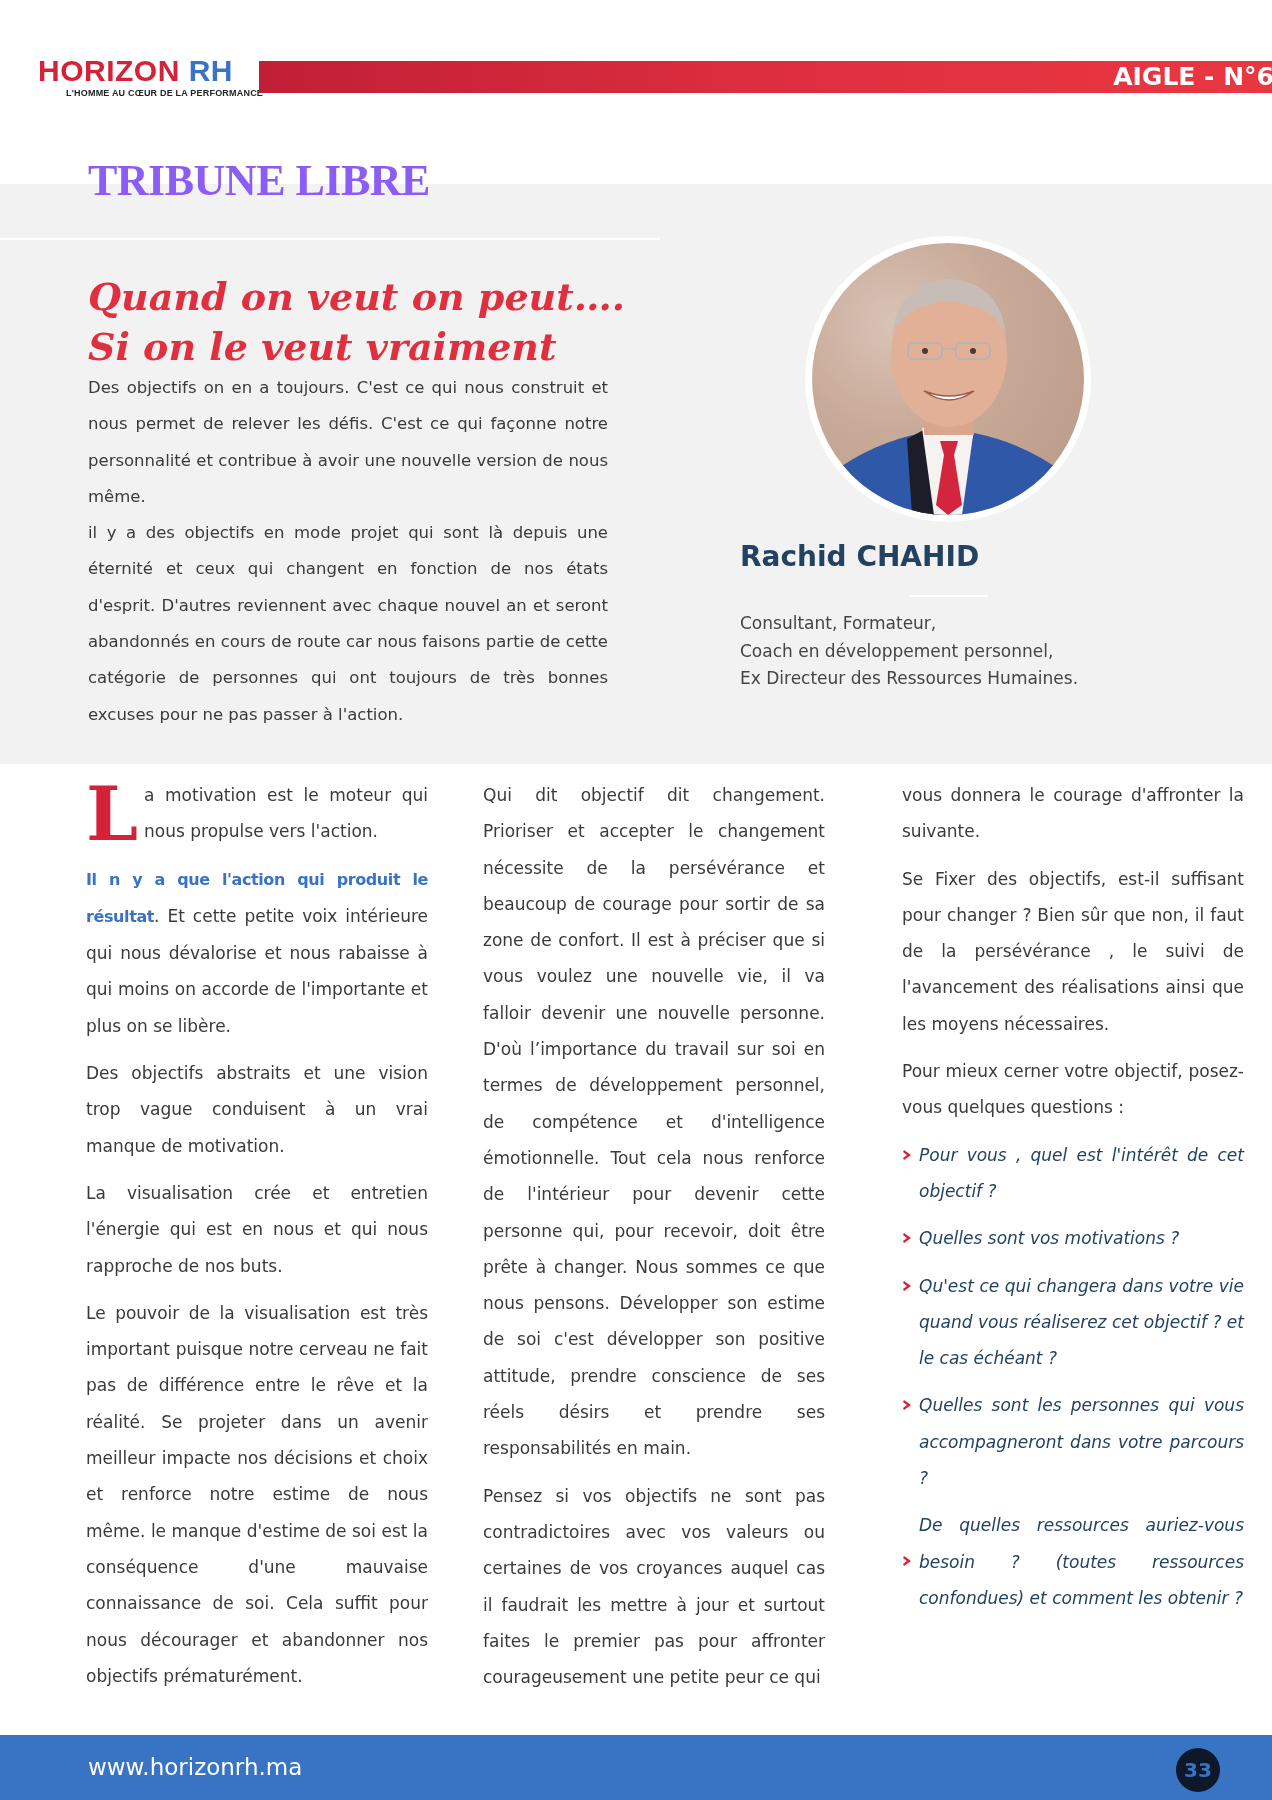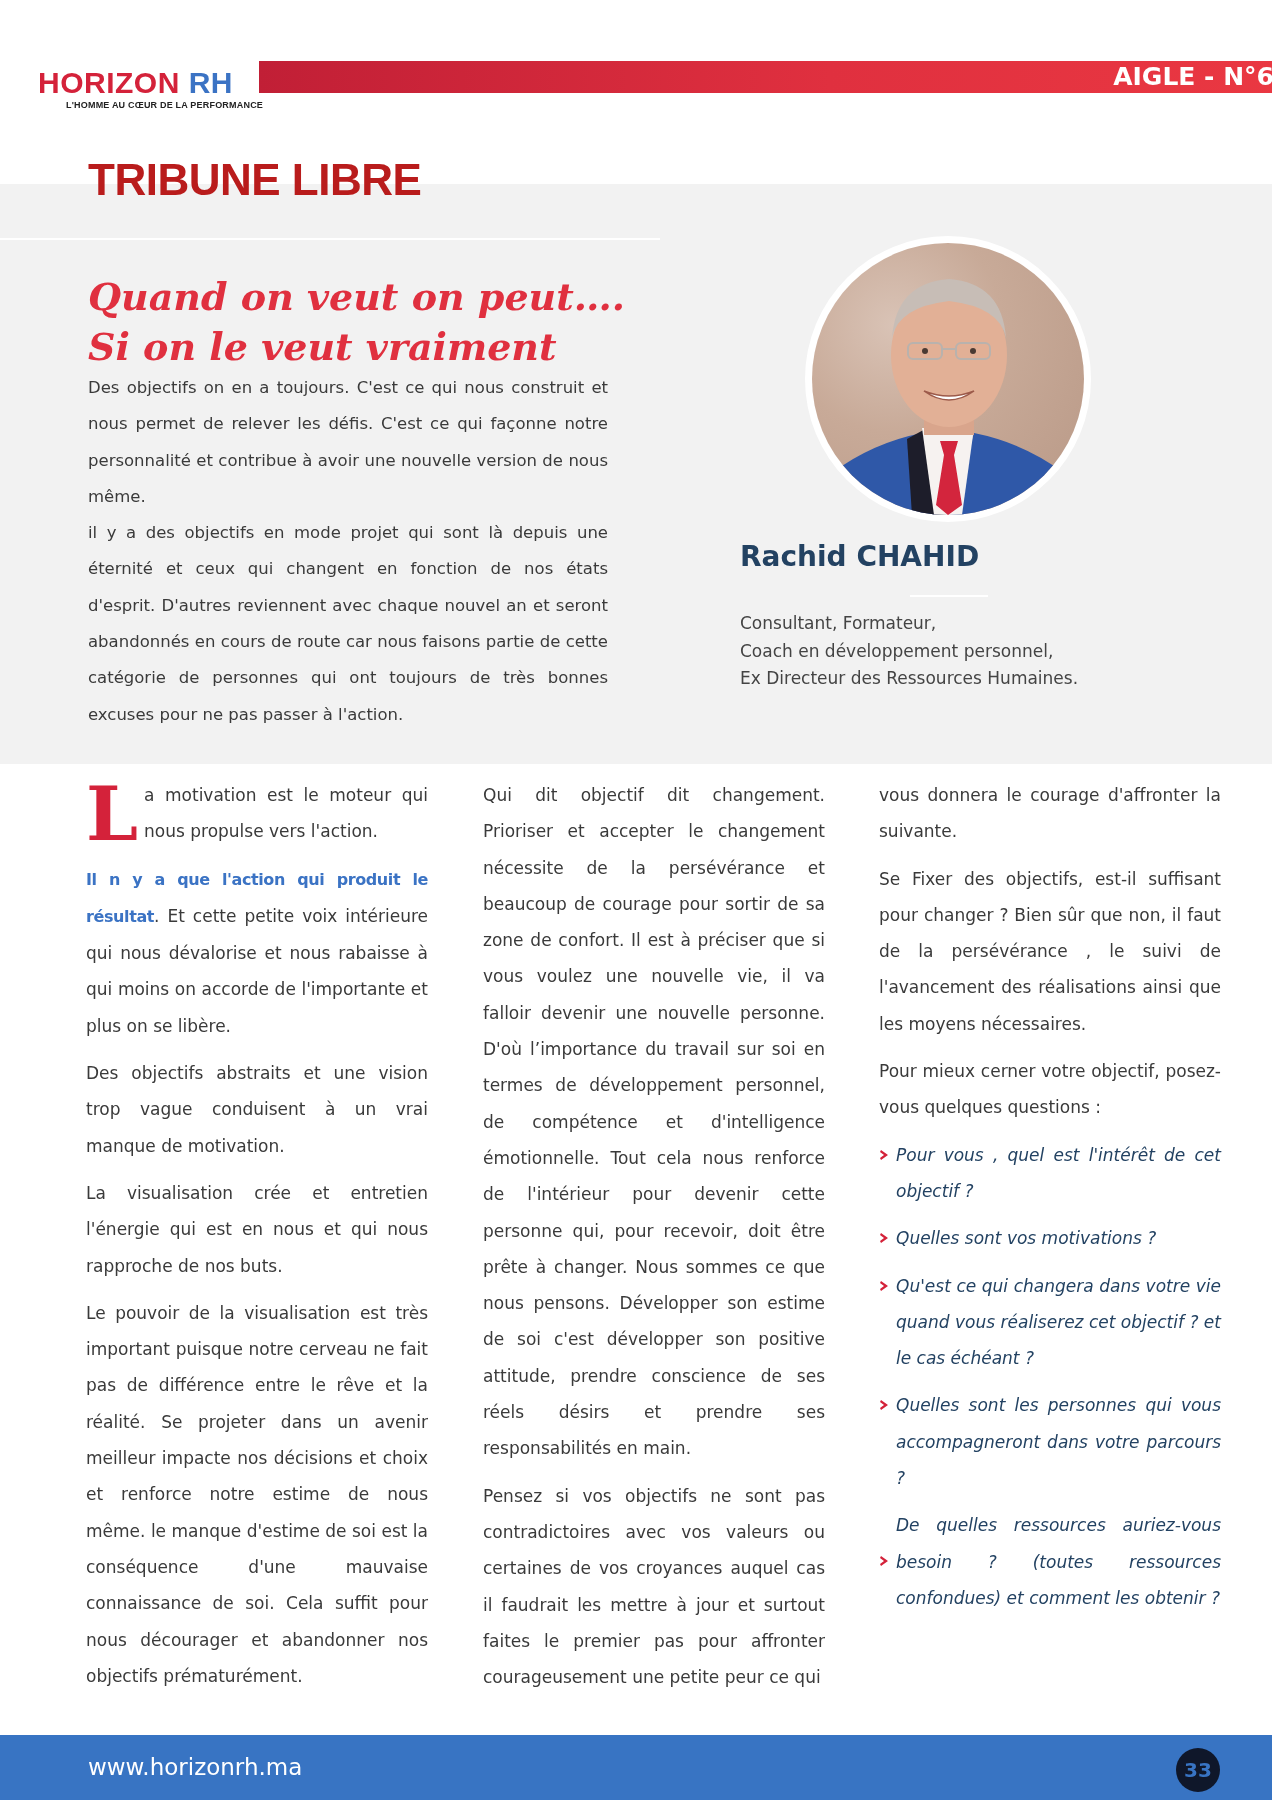--- a/index.html
+++ b/index.html
@@ -1,33 +1,33 @@
 <!DOCTYPE html>
 <html><head>
 <meta charset="utf-8">
 <style>
   * { box-sizing: border-box; margin: 0; padding: 0; }
   html, body { width: 1272px; height: 1800px; background: #ffffff; overflow: hidden; }
   body { position: relative; font-family: "DejaVu Sans", sans-serif; color: #3a3a3a; }
 
   
-  .logo { position: absolute; left: 38px; top: 56px; margin-top: 12px; }
+  .logo { position: absolute; left: 38px; top: 56px; }
   .logo-main { font-family: "Liberation Sans", sans-serif; font-weight: bold; font-size: 30px; letter-spacing: 0.5px; line-height: 30px; }
   .logo-main .red { color: #d4223a; }
   .logo-main .blue { color: #3b73c4; }
   .logo-tag { font-family: "Liberation Sans", sans-serif; font-size: 9px; color: #222; letter-spacing: 0.2px; margin-top: 2px; font-weight: bold; padding-left: 28px; }
   .issue-bar { position: absolute; left: 259px; top: 61px; width: 1039px; height: 32px;
     background: linear-gradient(90deg, #c11f36 0%, #e0303f 55%, #ea3842 100%); }
   .issue-label { position: absolute; right: 24px; top: 0; line-height: 32px; color: #fff;
     font-family: "DejaVu Sans", sans-serif; font-weight: bold; font-size: 25px; }
 
   
   .gray-band { position: absolute; left: 0; top: 184px; width: 1272px; height: 580px; background: #f2f2f2; }
-  .section-title { position: absolute; left: 88px; top: 155px; font-family: Liberation Sans, sans-serif;
-    font-weight: bold; font-size: 44px; color: #b91c1c; letter-spacing: -0.5px; }
+  .section-title { position: absolute; left: 88px; top: 155px; font-family: Liberation Serif, serif;
+    font-weight: bold; font-size: 44px; color: #8b5cf6; letter-spacing: -0.5px; }
   .title-rule { position: absolute; left: 0; top: 238px; width: 660px; height: 2px; background: #ffffff; }
   .headline { position: absolute; left: 88px; top: 256px; width: 560px; font-family: "DejaVu Serif", serif;
     font-style: italic; font-weight: bold; font-size: 38px; line-height: 50px; color: #e0303f; margin-top: 16px; }
   .intro { position: absolute; left: 88px; top: 370px; width: 520px; font-size: 16.5px; line-height: 36.3px;
     text-align: justify; color: #3a3a3a; }
 
   
   .portrait { position: absolute; left: 805px; top: 236px; width: 286px; height: 286px; border-radius: 50%;
     background: #ffffff; padding: 7px; }
   .portrait-inner { width: 100%; height: 100%; border-radius: 50%; overflow: hidden; position: relative;
@@ -37,21 +37,21 @@
   .author-rule { position: absolute; left: 910px; top: 595px; width: 78px; height: 2px; background: #ffffff; }
   .author-role { position: absolute; left: 740px; width: 420px; top: 610px; text-align: left;
     font-size: 17px; line-height: 27.5px; color: #444; }
 
   
   .col { position: absolute; top: 777px; width: 342px; font-size: 17px; line-height: 36.3px;
     text-align: justify; color: #3a3a3a; }
   .col p { margin-bottom: 11px; }
   .col1 { left: 86px; }
   .col2 { left: 483px; }
-  .col3 { left: 879px; }
+  .col3 { left: 902px; }
   .dropcap { float: left; font-family: "DejaVu Serif", serif; font-weight: bold; font-size: 74px;
     line-height: 62px; color: #d4223a; margin: 6px 6px 0 0; }
   .highlight { color: #3b73c4; font-weight: bold; font-size: 16px; letter-spacing: -0.4px; }
   .q-list { list-style: none; }
   .q-list li { position: relative; padding-left: 17px; font-style: italic; color: #234262; margin-bottom: 11px; }
   .q-list li .chev { position: absolute; left: 0; width: 11px; height: 12px; }
   .q-list li.first .chev { top: 12px; }
   .q-list li.mid .chev { top: 48px; }
 
   

